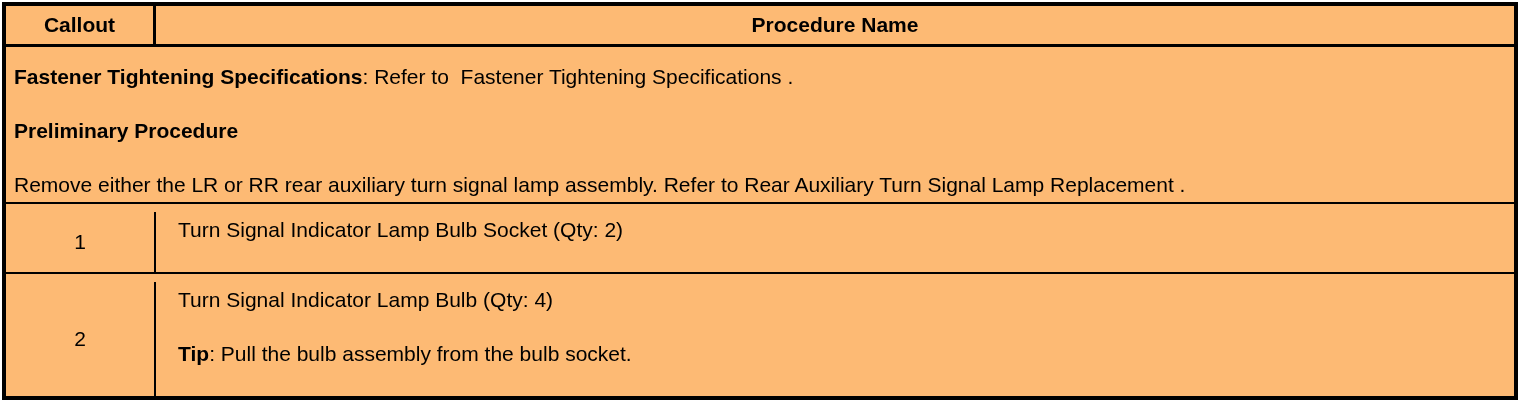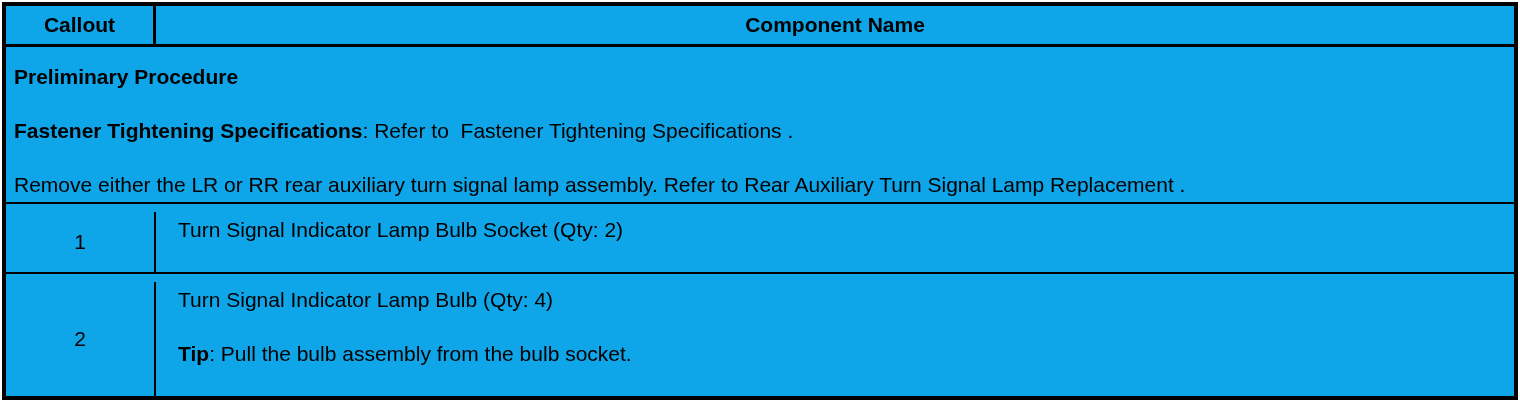--- a/index.html
+++ b/index.html
@@ -15,21 +15,21 @@
     color: #000000;
     font-size: 21px;
     line-height: 24px;
   }
   .doc-table {
     box-sizing: border-box;
     width: 1516px;
     height: 398px;
     margin: 2px;
     border: 4px solid #000000;
-    background: #0ea5e9;
+    background: #fdba74;
     display: flex;
     flex-direction: column;
     gap: 8px;
   }
   .pre { white-space: pre-wrap; }
   strong { font-weight: bold; }
 
   
   .header-row {
     display: flex;
@@ -94,27 +94,27 @@
 </head>
 <body>
 
 <div class="doc-table">
 
   <div class="header-row">
     <div class="header-callout">
       <span>Callout</span>
     </div>
     <div class="header-component">
-      <span>Component Name</span>
+      <span>Procedure Name</span>
     </div>
   </div>
 
   <div class="preamble">
+    <p><strong class="pre">Fastener Tightening Specifications</strong><span class="pre">: Refer to  </span><span class="pre">Fastener Tightening Specifications</span><span class="pre"> .</span></p>
     <p><strong class="pre">Preliminary Procedure</strong></p>
-    <p><strong class="pre">Fastener Tightening Specifications</strong><span class="pre">: Refer to  </span><span class="pre">Fastener Tightening Specifications</span><span class="pre"> .</span></p>
     <p><span class="pre">Remove either the LR or RR rear auxiliary turn signal lamp assembly. Refer to </span><span class="pre">Rear Auxiliary Turn Signal Lamp Replacement</span><span class="pre"> .</span></p>
   </div>
 
   <div class="data-row bordered">
     <div class="callout-cell">
       <span>1</span>
     </div>
     <div class="component-cell">
       <p><span class="pre">Turn Signal Indicator Lamp Bulb Socket (Qty: 2)</span></p>
     </div>

